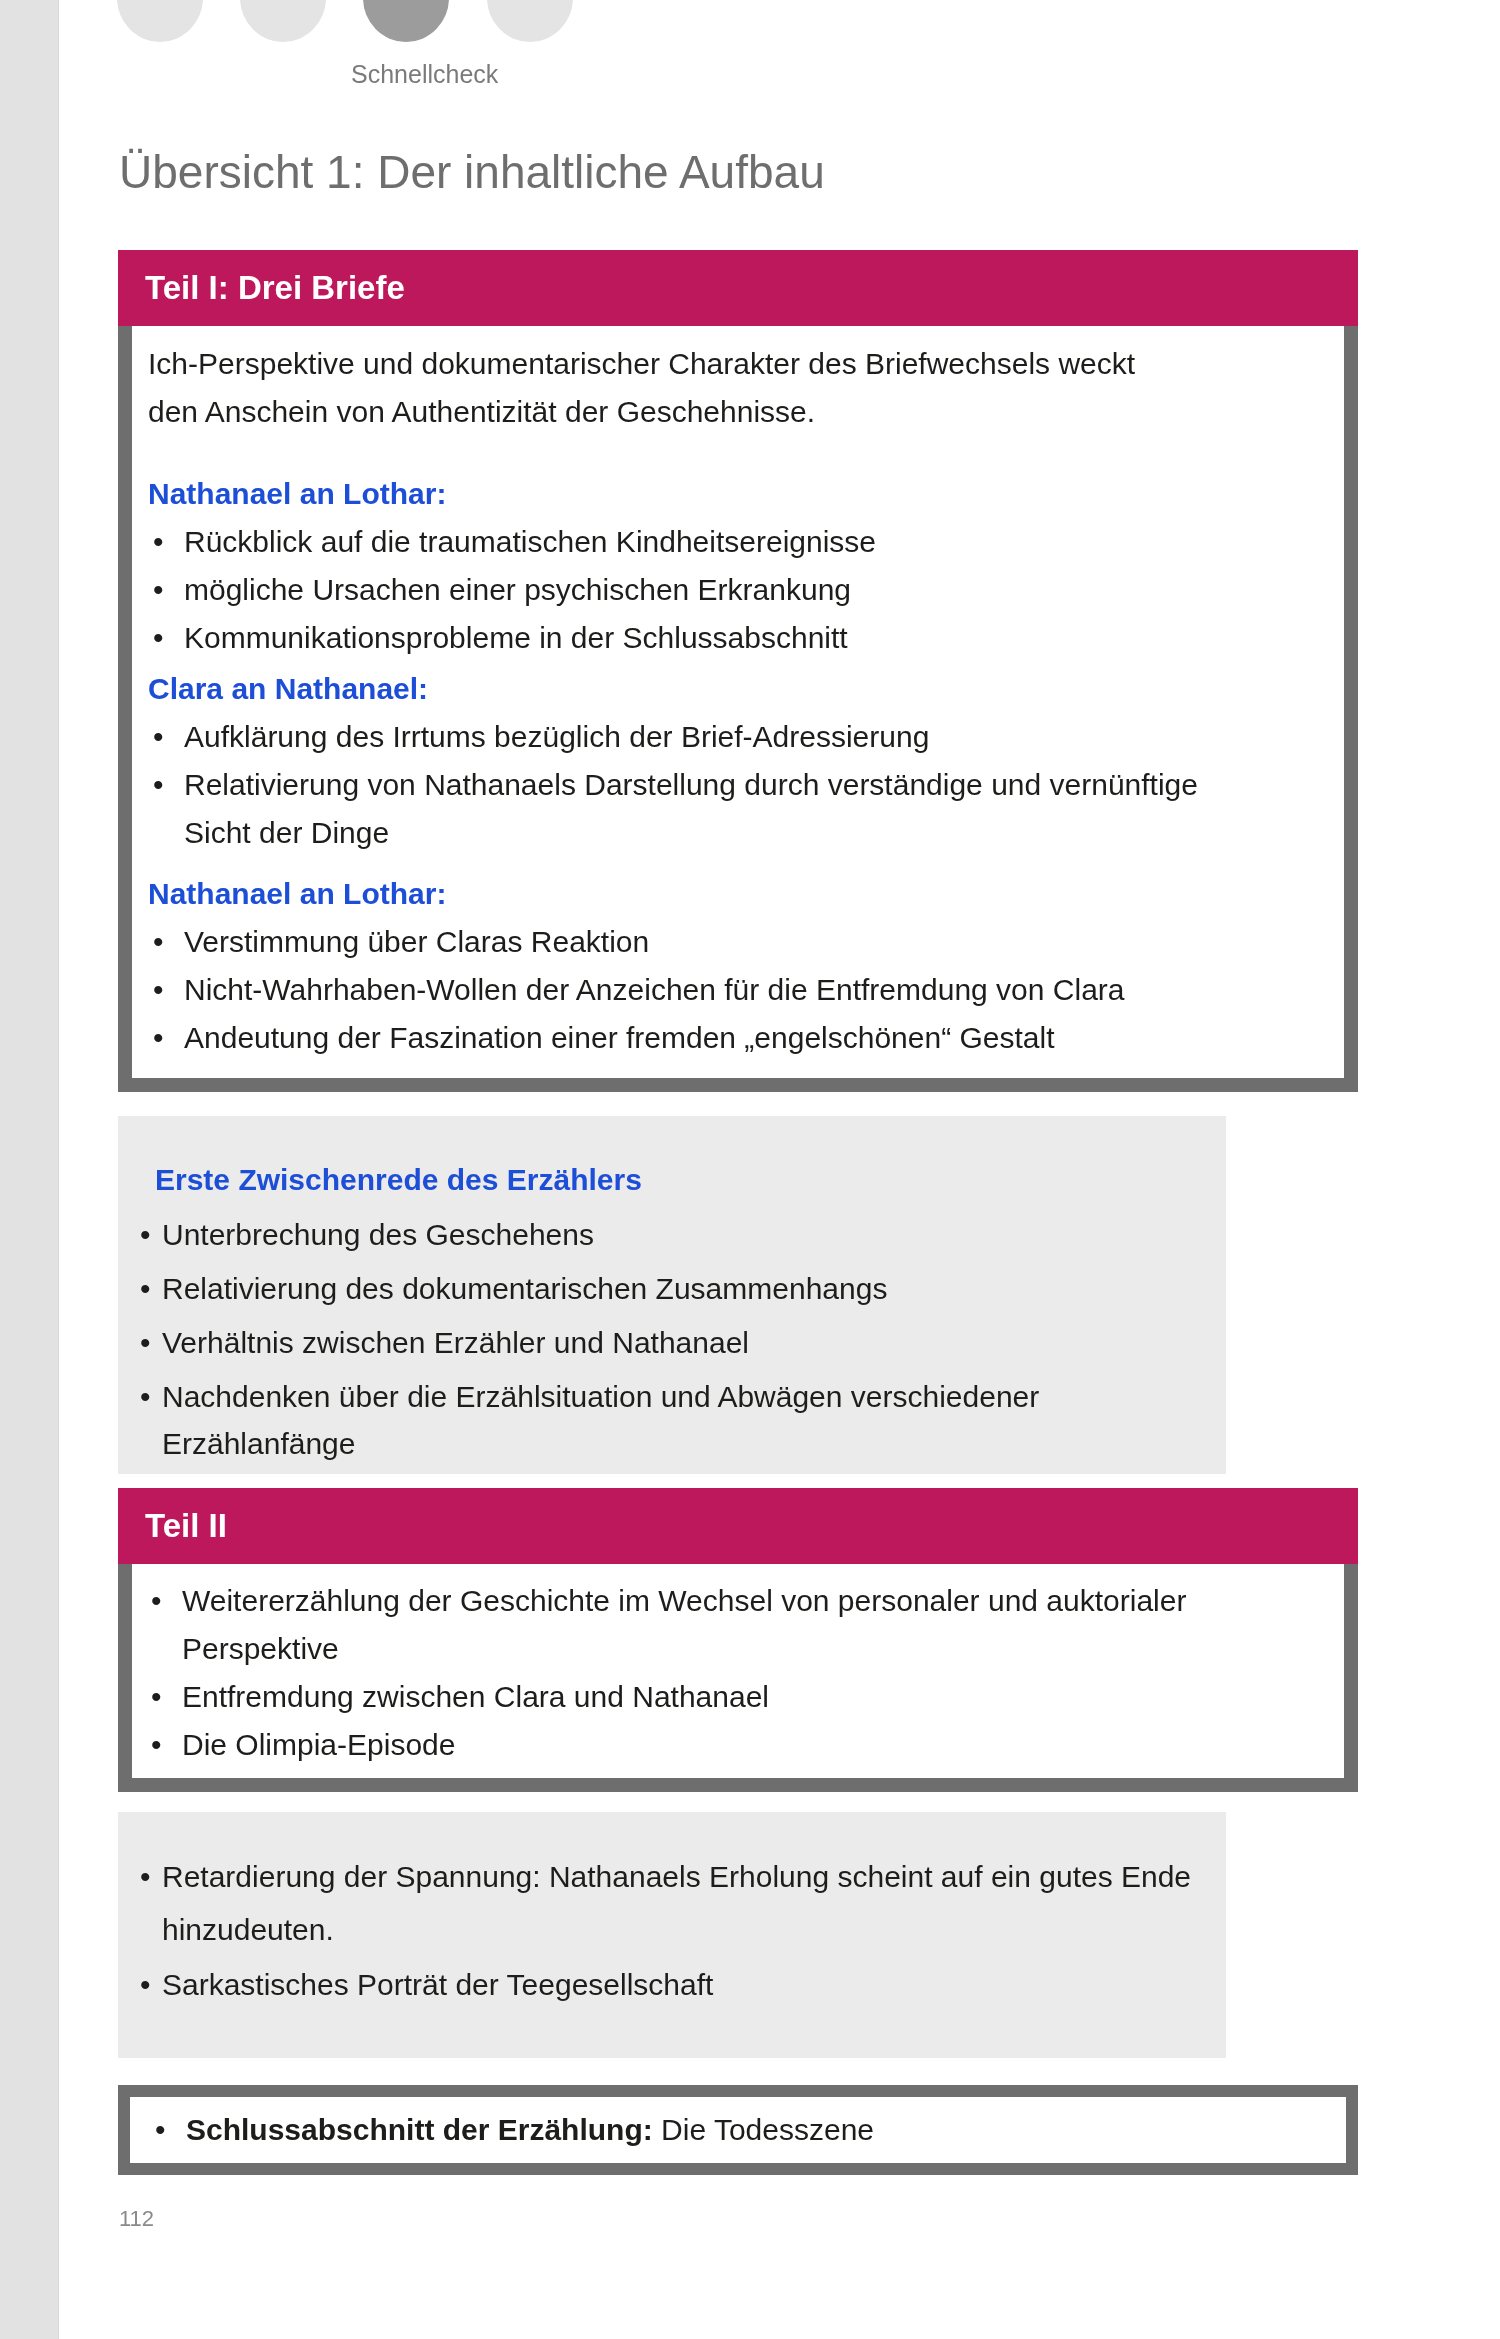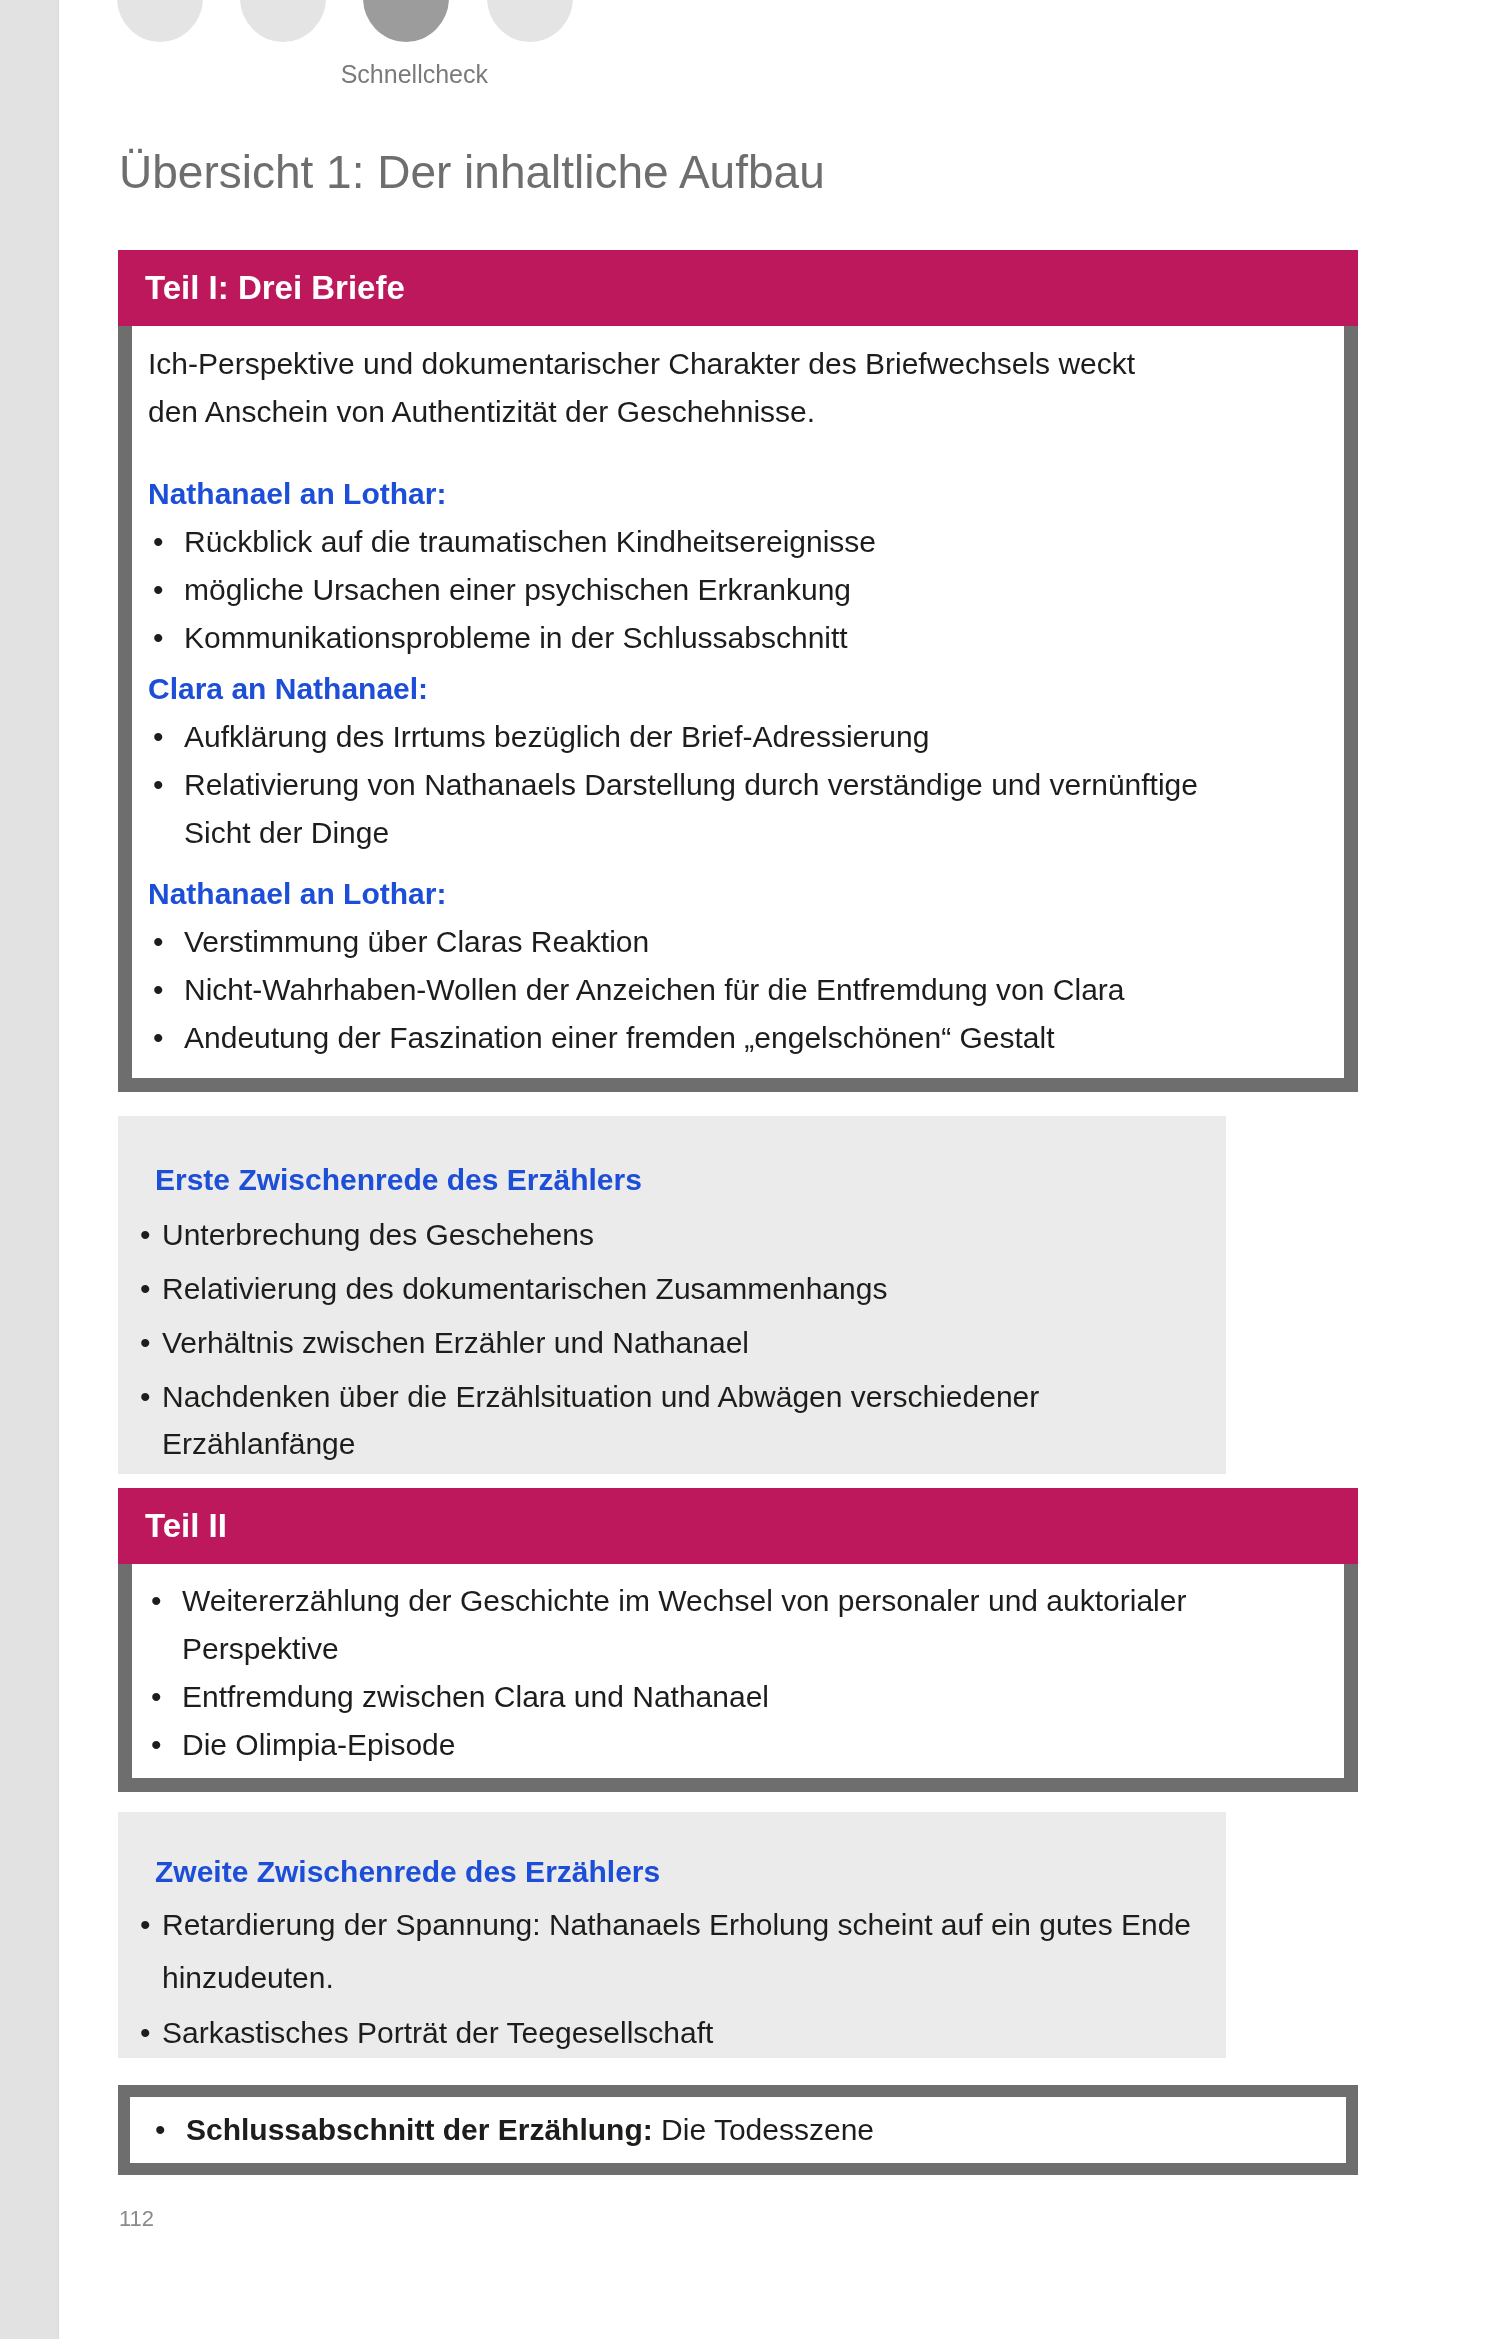--- a/index.html
+++ b/index.html
@@ -9,21 +9,21 @@
   
   .edge-strip{position:absolute;left:0;top:0;width:58px;height:100%;background:#e2e2e2;border-right:1px solid #d9d9d9;}
 
   
   .dot{position:absolute;top:-46px;width:86px;height:88px;border-radius:50%;background:#e4e4e4;}
   .dot-1{left:117px;}
   .dot-2{left:240px;}
   .dot-3{left:363px;background:#9c9c9c;}
   .dot-4{left:487px;}
 
-  .schnellcheck{position:absolute;left:324px;top:60px;width:164px;text-align:right;font-size:25px;color:#7a7a7a;}
+  .schnellcheck{position:absolute;left:351px;top:60px;width:164px;text-align:left;font-size:25px;color:#7a7a7a;}
 
   .title{position:absolute;left:119px;top:145px;margin:0;font-size:46px;line-height:1.2;font-weight:400;color:#6e6e6e;}
 
   
   .part-box{position:absolute;left:118px;width:1240px;box-sizing:border-box;}
   .part-header{background:#be185d;height:76px;display:flex;align-items:center;padding-left:27px;color:#ffffff;font-size:33px;font-weight:bold;box-sizing:border-box;}
   .part-content{background:#ffffff;border:14px solid #6f6e6e;border-top:none;box-sizing:border-box;font-size:30px;line-height:48px;}
   #teil1{top:250px;}
   #teil1 .part-content{padding:14px 20px 16px 16px;}
   #teil2{top:1488px;}
@@ -203,21 +203,20 @@
           <span class="blt">•</span>
           <span class="txt">
               <span class="ln">Die Olimpia-Episode</span>
             </span>
         </li>
       </ul>
     </div>
   </section>
 
   <section class="gray-box" id="zw2">
-    <h3>Zweite Zwischenrede des Erzählers</h3>
     <ul>
       <li class="b-item">
         <span class="blt">•</span>
         <span class="txt">
           <span class="ln">Retardierung der Spannung: Nathanaels Erholung scheint auf ein gutes Ende</span>
           <span class="ln">hinzudeuten.</span>
         </span>
       </li>
       <li class="b-item">
         <span class="blt">•</span>

